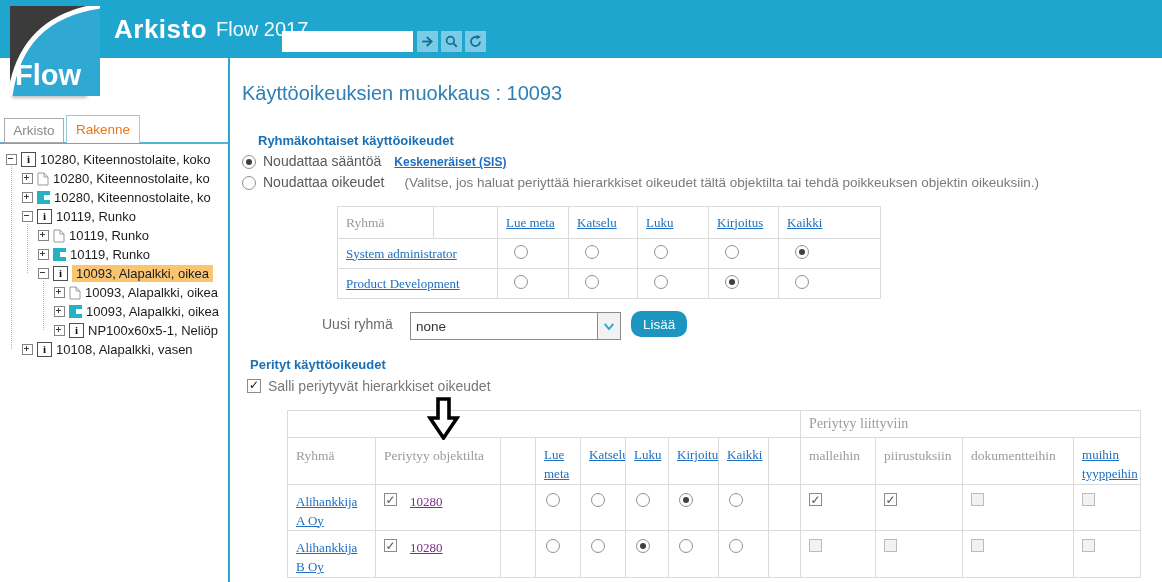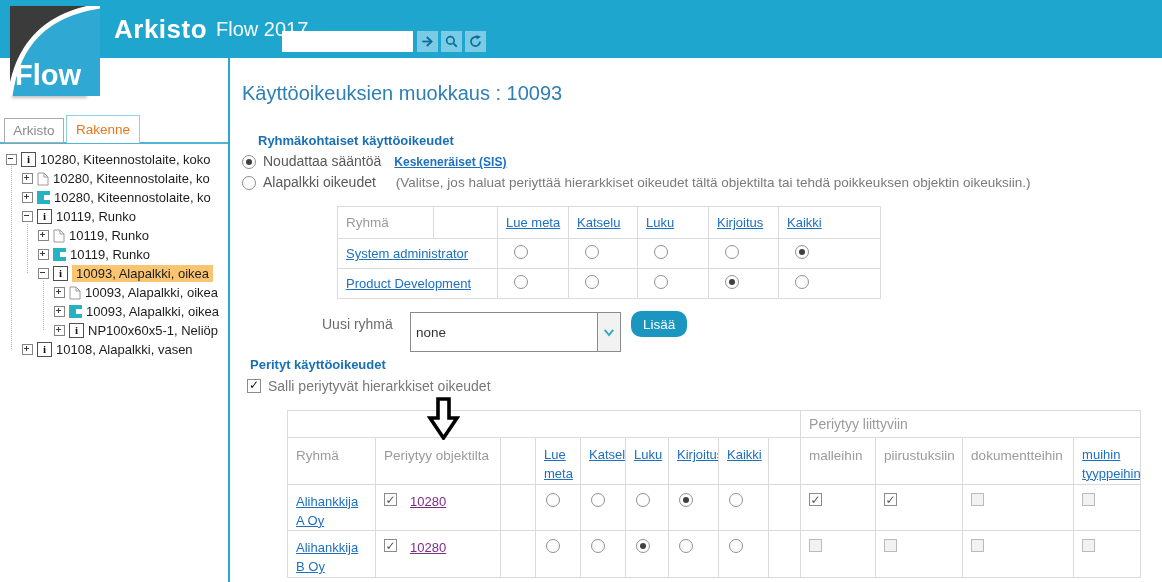--- a/index.html
+++ b/index.html
@@ -47,29 +47,29 @@
   .radio{width:14px;height:14px;border:1px solid #919191;border-radius:50%;background:#FDFDFD;display:inline-block;
          position:relative;box-sizing:border-box;flex:none;cursor:pointer;}
   .radio.checked::after{content:"";position:absolute;left:3px;top:3px;width:6px;height:6px;border-radius:50%;background:#3f3f3f;}
   .cb{width:13px;height:13px;border:1px solid #bbb;background:#f2f2f2;display:inline-block;position:relative;
       box-sizing:border-box;flex:none;cursor:pointer;}
   .cb.checked{background:#fdfdfd;border-color:#8b8b8b;}
   .cb.checked::after{content:"✓";position:absolute;left:0;top:-2px;width:100%;text-align:center;font-size:12px;color:#555;}
   .cb.dark.checked::after{color:#111;font-weight:bold;}
   
   table{border-collapse:collapse;table-layout:fixed;position:absolute;background:#fff;}
-  td{border:1px solid #DBDBDB;font-size:13px;color:#3c3c3c;overflow:hidden;padding:0 7px 0 8px;vertical-align:middle;}
+  td{border:1px solid #DBDBDB;font-size:13px;color:#3c3c3c;overflow:hidden;padding:0 7px 0 8px;vertical-align:middle;font-family:Liberation Serif, serif;}
   .hcell{color:#9B9B9B;font-size:13.5px;}
   .t2 td{vertical-align:top;padding-top:8px;line-height:1.45;}
   .t2 .ghr td{padding-top:3px;font-size:14px;height:23px;}
   .radcell{padding-left:16px;}
   .t2 .radcell{padding-left:10px;}
   .objcell{display:flex;gap:13px;align-items:flex-start;}
   
-  .select{position:absolute;left:410px;top:312px;width:211px;height:40px;border:1px solid #8a8a8a;background:#fff;
+  .select{position:absolute;left:410px;top:312px;width:211px;height:28px;border:1px solid #8a8a8a;background:#fff;
           box-sizing:border-box;display:flex;align-items:center;cursor:pointer;}
   .select .val{flex:1;font-size:13.5px;color:#333;padding-left:5px;}
   .select .chev{width:22px;height:100%;border-left:1px solid #8a8a8a;background:#F2F2F2;display:flex;align-items:center;justify-content:center;}
   .btn{position:absolute;left:631px;top:311px;height:26px;padding:0 12px;background:#1B96C0;border:none;color:#fff;
        font-size:13.5px;border-radius:10px;cursor:pointer;}
   .uusi-label{position:absolute;left:322px;top:316px;font-size:14px;color:#6b6b6b;}
   .salli{position:absolute;left:247px;top:378px;display:flex;align-items:center;gap:7px;font-size:14px;color:#777;}
   .annot{position:absolute;left:427px;top:397px;z-index:5;}
 </style>
 </head>
@@ -194,21 +194,21 @@
 
   <div class="sechead" style="left:258px;top:133px">Ryhmäkohtaiset käyttöoikeudet</div>
 
   <div class="optrow" style="left:242px;top:153px">
     <span class="radio checked"></span>
     <span>Noudattaa sääntöä</span>
     <a class="slink" style="margin-left:6px">Keskeneräiset (SIS)</a>
   </div>
   <div class="optrow" style="left:242px;top:174px">
     <span class="radio"></span>
-    <span>Alapalkki oikeudet</span>
+    <span>Noudattaa oikeudet</span>
     <span class="note">(Valitse, jos haluat periyttää hierarkkiset oikeudet tältä objektilta tai tehdä poikkeuksen objektin oikeuksiin.)</span>
   </div>
 
   <table class="t1" style="left:337px;top:206px;width:543px">
     <colgroup>
         <col style="width:96px">
         <col style="width:64px">
         <col style="width:71px">
         <col style="width:69px">
       <col style="width:71px">

